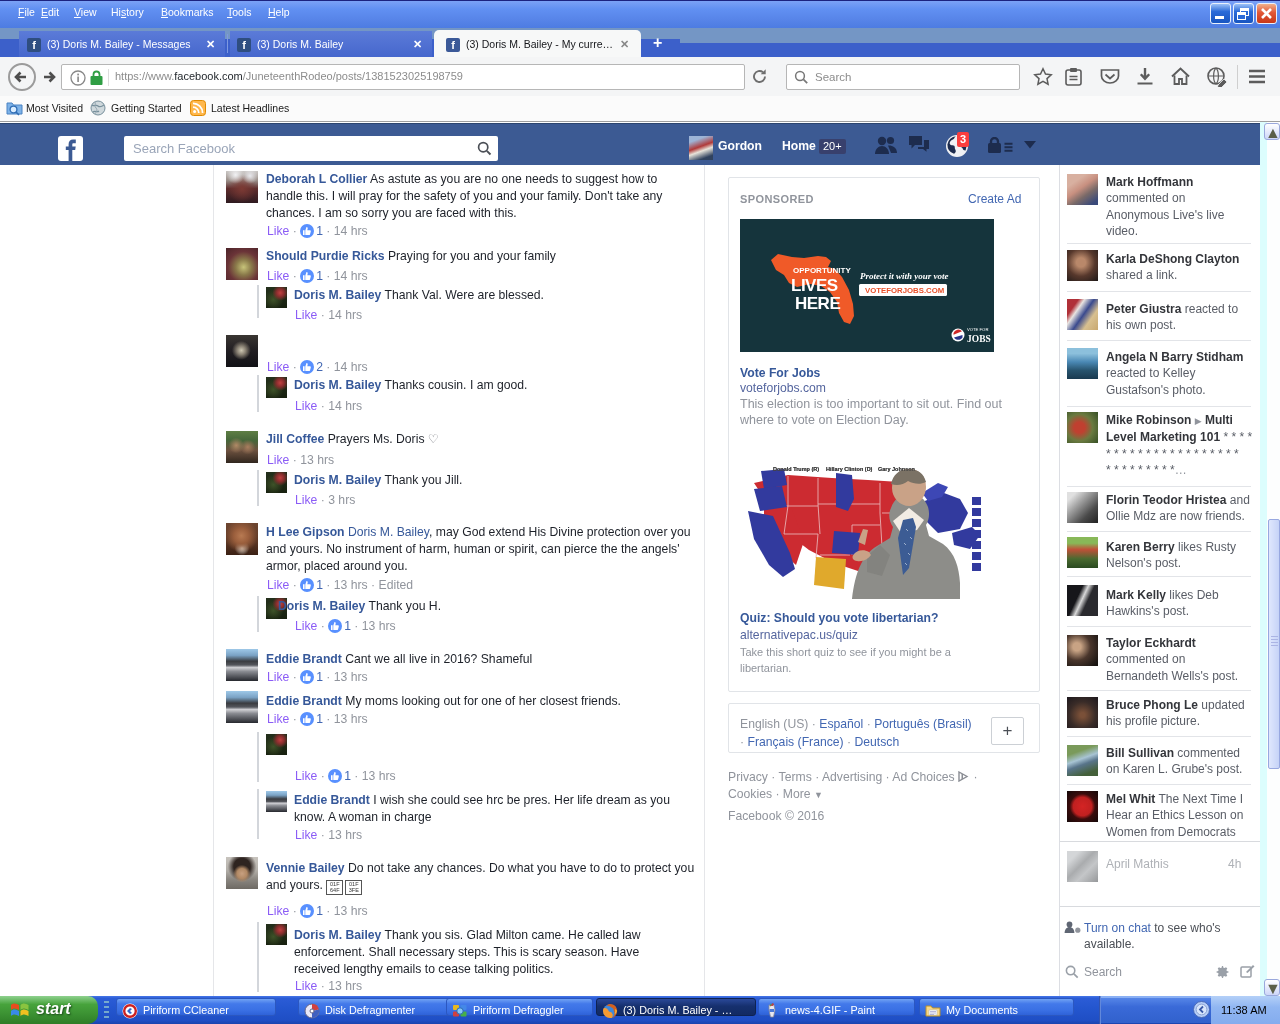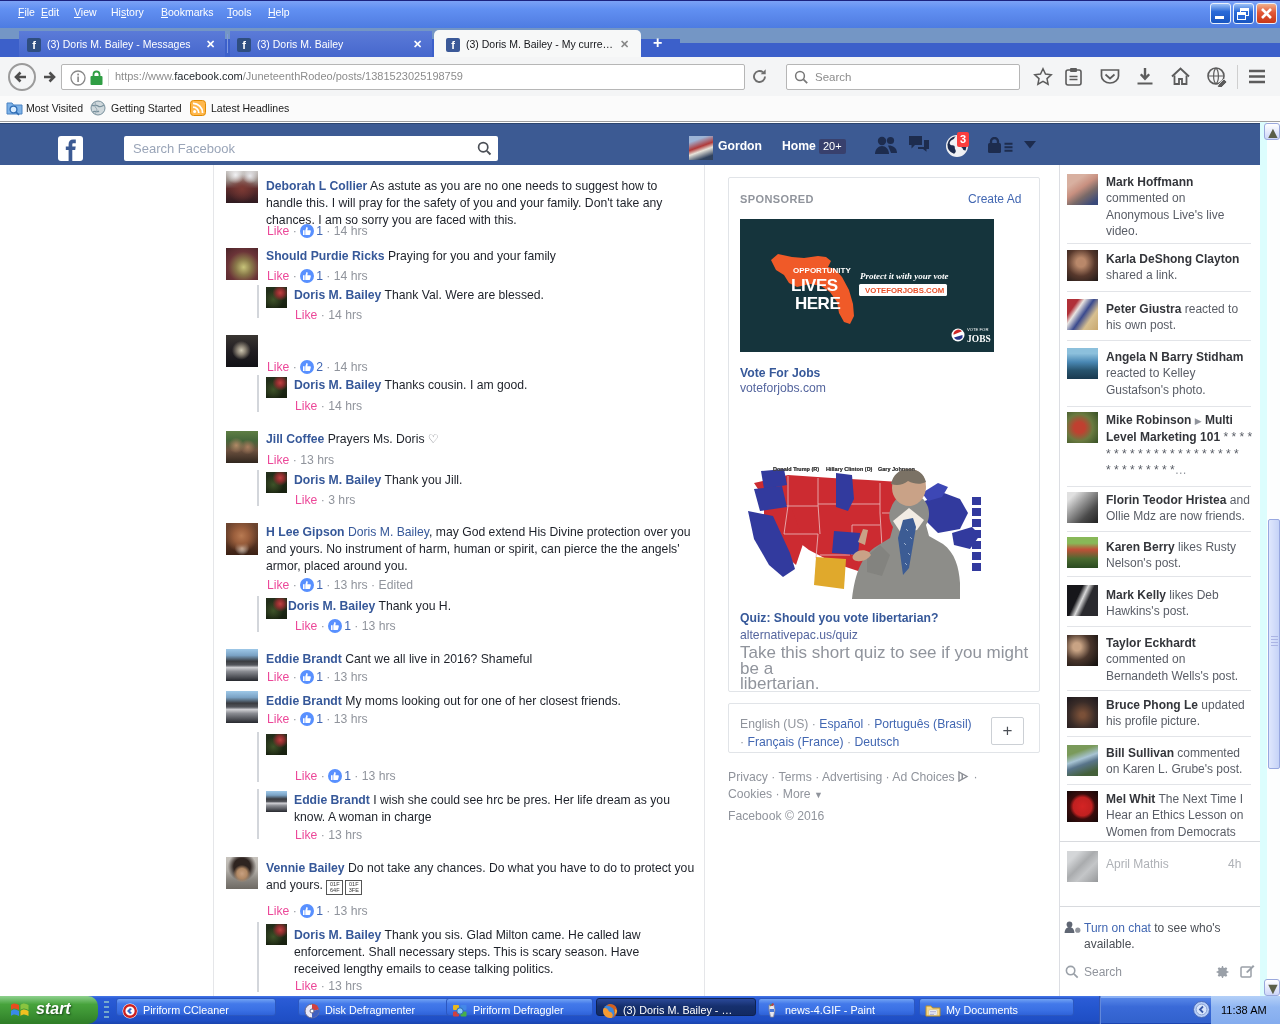--- a/index.html
+++ b/index.html
@@ -30,21 +30,21 @@
 #fblogo{position:absolute;left:58px;top:12px;width:25px;height:25px;background:#fff;border-radius:3px;overflow:hidden}
 .hic{position:absolute;top:10px;fill:#1d2c4e}
 
 #cwrap{left:0;top:165px;width:1262px;height:831px;background:#fff}
 .cl{position:absolute;background:#e5e6e9;width:1px}
 .av{position:absolute;border-radius:0}
 .ctext{position:absolute;font-size:12.2px;line-height:17px;color:#1d2129;width:440px}
 .ctext b{color:#365899}
 .mention{color:#365899}
 .likerow{position:absolute;font-size:12.2px;color:#90949c;white-space:nowrap}
-.likerow .lk{color:#ec4899}
+.likerow .lk{color:#8b5cf6}
 .thumb{display:inline-block;width:14px;height:14px;border-radius:50%;background:#5890ff;vertical-align:-3px;position:relative;margin-right:2px}
 .thumb svg{position:absolute;left:2px;top:2px}
 .cnt{color:#4267b2}
 .rbar{position:absolute;left:257px;width:2px;background:#d3d6db}
 .tofu{display:inline-block;width:17px;height:15px;border:1px solid #555;font-size:5.5px;line-height:6.5px;color:#333;text-align:center;vertical-align:-3px;margin-right:2px;letter-spacing:0}
 .avDe{background:radial-gradient(circle at 30% 12%,#f2f2f4 0%,rgba(0,0,0,0) 25%),radial-gradient(circle at 75% 15%,#e8e8ec 0%,rgba(0,0,0,0) 22%),radial-gradient(circle at 50% 55%,#7c3a34 0%,rgba(0,0,0,0) 60%),linear-gradient(180deg,#c9c6c4 0%,#9a8e88 30%,#5e2c2c 55%,#2e1a20 100%)}
 .avVa{background:radial-gradient(circle at 55% 60%,#c8c47a 0%,#8a7a4a 30%,#6b3438 60%,#4a2228 100%)}
 .avDo{background:radial-gradient(circle at 68% 28%,#c04040 0%,#8a2e2e 18%,rgba(0,0,0,0) 38%),radial-gradient(circle at 35% 60%,#3e5228 0%,rgba(0,0,0,0) 55%),linear-gradient(180deg,#24301c 0%,#17200f 100%)}
 .avBa{background:radial-gradient(circle at 48% 48%,#cfc8b4 0%,#8a8274 18%,rgba(0,0,0,0) 40%),linear-gradient(180deg,#3a3632 0%,#211e22 50%,#121216 100%)}
 .avJi{background:radial-gradient(circle at 32% 45%,#b08a66 0%,rgba(0,0,0,0) 28%),radial-gradient(circle at 68% 50%,#a87e5e 0%,rgba(0,0,0,0) 28%),linear-gradient(180deg,#5e7e44 0%,#46663a 30%,#6e5240 60%,#30261e 100%)}
@@ -246,21 +246,21 @@
     </svg>
   <svg class="hic" style="left:1024px;top:17px" width="12" height="8" viewBox="0 0 12 8">
       <path d="M0 0h12L6 7.5z" fill="#1d2c4e"></path>
     </svg>
 </div>
 
 <div class="a" id="cwrap">
   <div class="cl" style="left:213px;top:0;height:831px"></div>
   <div class="cl" style="left:704px;top:0;height:831px"></div>
   <div class="av avDe" style="left:226px;top:6px;width:32px;height:32px"></div>
-  <div class="ctext" style="left:266px;top:13px"><b>Deborah L Collier</b> As astute as you are no one needs to suggest how to<br>handle this. I will pray for the safety of you and your family. Don't take any<br>chances. I am so sorry you are faced with this.</div>
+  <div class="ctext" style="left:266px;top:6px"><b>Deborah L Collier</b> As astute as you are no one needs to suggest how to<br>handle this. I will pray for the safety of you and your family. Don't take any<br>chances. I am so sorry you are faced with this.</div>
   <div class="likerow" style="left:267px;top:59px"><span class="lk">Like</span> · <span class="thumb"><svg width="10" height="10" viewBox="0 0 10 10">
           <path d="M1 4.2h1.6V9H1zM3.3 9V4.5l1.2-3.6c.8 0 1.4.6 1.2 1.6l-.4 1.7h2.6c.7 0 1.1.6.9 1.3l-.8 2.9c-.2.4-.5.6-1 .6z" fill="#fff"></path>
         </svg></span><span class="cnt">1</span> · 14 hrs</div>
 
   <div class="av avVa" style="left:226px;top:83px;width:32px;height:32px"></div>
   <div class="ctext" style="left:266px;top:83px"><b>Should Purdie Ricks</b> Praying for you and your family</div>
   <div class="likerow" style="left:267px;top:104px"><span class="lk">Like</span> · <span class="thumb"><svg width="10" height="10" viewBox="0 0 10 10">
           <path d="M1 4.2h1.6V9H1zM3.3 9V4.5l1.2-3.6c.8 0 1.4.6 1.2 1.6l-.4 1.7h2.6c.7 0 1.1.6.9 1.3l-.8 2.9c-.2.4-.5.6-1 .6z" fill="#fff"></path>
         </svg></span><span class="cnt">1</span> · 14 hrs</div>
 
@@ -289,21 +289,21 @@
   <div class="likerow" style="left:295px;top:328px"><span class="lk">Like</span> · 3 hrs</div>
 
   <div class="av avHL" style="left:226px;top:358px;width:32px;height:32px"></div>
   <div class="ctext" style="left:266px;top:359px"><b>H Lee Gipson</b> <span class="mention">Doris M. Bailey</span>, may God extend His Divine protection over you<br>and yours. No instrument of harm, human or spirit, can pierce the the angels'<br>armor, placed around you.</div>
   <div class="likerow" style="left:267px;top:413px"><span class="lk">Like</span> · <span class="thumb"><svg width="10" height="10" viewBox="0 0 10 10">
           <path d="M1 4.2h1.6V9H1zM3.3 9V4.5l1.2-3.6c.8 0 1.4.6 1.2 1.6l-.4 1.7h2.6c.7 0 1.1.6.9 1.3l-.8 2.9c-.2.4-.5.6-1 .6z" fill="#fff"></path>
         </svg></span><span class="cnt">1</span> · 13 hrs · Edited</div>
 
   <div class="rbar" style="top:431px;height:36px"></div>
   <div class="av avDo" style="left:266px;top:433px;width:21px;height:21px"></div>
-  <div class="ctext" style="left:288px;top:433px"><b>Doris M. Bailey</b> Thank you H.</div>
+  <div class="ctext" style="left:278px;top:433px"><b>Doris M. Bailey</b> Thank you H.</div>
   <div class="likerow" style="left:295px;top:454px"><span class="lk">Like</span> · <span class="thumb"><svg width="10" height="10" viewBox="0 0 10 10">
           <path d="M1 4.2h1.6V9H1zM3.3 9V4.5l1.2-3.6c.8 0 1.4.6 1.2 1.6l-.4 1.7h2.6c.7 0 1.1.6.9 1.3l-.8 2.9c-.2.4-.5.6-1 .6z" fill="#fff"></path>
         </svg></span><span class="cnt">1</span> · 13 hrs</div>
 
   <div class="av avEd" style="left:226px;top:484px;width:32px;height:32px"></div>
   <div class="ctext" style="left:266px;top:486px"><b>Eddie Brandt</b> Cant we all live in 2016? Shameful</div>
   <div class="likerow" style="left:267px;top:505px"><span class="lk">Like</span> · <span class="thumb"><svg width="10" height="10" viewBox="0 0 10 10">
           <path d="M1 4.2h1.6V9H1zM3.3 9V4.5l1.2-3.6c.8 0 1.4.6 1.2 1.6l-.4 1.7h2.6c.7 0 1.1.6.9 1.3l-.8 2.9c-.2.4-.5.6-1 .6z" fill="#fff"></path>
         </svg></span><span class="cnt">1</span> · 13 hrs</div>
 
@@ -349,20 +349,21 @@
     <rect x="119" y="65" width="88" height="12" rx="1.5" fill="#fff"></rect>
     <text x="125" y="74" font-size="7.8" font-weight="bold" fill="#e8502a" font-family="Liberation Sans,sans-serif">VOTEFORJOBS.COM</text>
     <circle cx="218" cy="116" r="6.5" fill="#fff"></circle>
     <path d="M213.5 114a5 5 0 018.5-1.8l-8.5 3.6z" fill="#d02828"></path>
     <path d="M222.5 118.5a5 5 0 01-8.5 0l8.5-2.5z" fill="#28348a"></path>
     <text x="227" y="112" font-size="4.2" fill="#fff" font-family="Liberation Sans,sans-serif">VOTE FOR</text>
     <text x="227" y="123" font-size="9.5" font-weight="bold" fill="#fff" font-family="Liberation Serif,serif">JOBS</text>
   </svg>
   <span class="a sname" style="left:11px;top:188px;font-size:12.2px">Vote For Jobs</span>
   <span class="a" style="left:11px;top:203px;font-size:12.2px;color:#54659e">voteforjobs.com</span>
+  <span class="a sgray" style="left:11px;top:219px;font-size:12.5px;line-height:15.5px">This election is too important to sit out. Find out<br>where to vote on Election Day.</span>
   <svg style="position:absolute;left:11px;top:283px" width="254" height="138" viewBox="0 0 254 138">
     <rect width="254" height="138" fill="#fff"></rect>
     <path d="M14 22l34-8 44 3 36 2 32 2 18 2 1 14 2 22-3 24-7 19-20 12-30-3-27-9-25-13-17-13-14-18z" fill="#cc2b31"></path>
     <path d="M24 34l24 4 16 42-8 24-18-16-14-30z" fill="#cc2b31"></path>
     <g stroke="#e8b0b2" stroke-width="0.9" fill="none">
       <path d="M48 15v30M48 45l-4 28M78 17v26M78 43l2 30M78 73l-2 24M110 19v24M112 64v30M140 22v30M140 52l2 34M170 24v40M46 45h32M44 73h34M78 43h32M80 94h30M110 43l30 0M112 64h28M142 52h28"></path>
     </g>
     <path d="M21 10l23-2 3 16-23 4z" fill="#323a9e"></path>
     <path d="M14 28l28-3 5 21-27 4z" fill="#323a9e"></path>
     <path d="M8 50l25 5 17 37 5 16-12 8-14-12-15-26z" fill="#323a9e"></path>
@@ -392,21 +393,21 @@
     <path d="M166 68l2 2M170 76l2 2M164 82l2 2M168 92l2 2M165 102l2 2" stroke="#9db0cc" stroke-width="1"></path>
     <path d="M127 95l13-11 10 10-8 21-15-4z" fill="#83837f"></path>
     <path d="M129 91c-5-3-12-2-15 2-3 3-1 7 3 7 6 1 11-2 14-6z" fill="#c9a287"></path>
     <path d="M118 81l5-13 5 1-3 15z" fill="#c9a287"></path>
     <text x="33" y="10" font-size="5.5" font-weight="bold" fill="#444" font-family="Liberation Sans,sans-serif">Donald Trump (R)</text>
     <text x="86" y="10" font-size="5.5" font-weight="bold" fill="#444" font-family="Liberation Sans,sans-serif">Hillary Clinton (D)</text>
     <text x="138" y="10" font-size="5.5" font-weight="bold" fill="#444" font-family="Liberation Sans,sans-serif">Gary Johnson</text>
   </svg>
   <span class="a sname" style="left:11px;top:433px;font-size:12.2px">Quiz: Should you vote libertarian?</span>
   <span class="a" style="left:11px;top:450px;font-size:12.2px;color:#54659e">alternativepac.us/quiz</span>
-  <span class="a sgray" style="left:11px;top:467px;font-size:17px;line-height:15.5px">Take this short quiz to see if you might be a<br>libertarian.</span>
+  <span class="a sgray" style="left:11px;top:467px;font-size:11px;line-height:15.5px">Take this short quiz to see if you might be a<br>libertarian.</span>
 </div>
 <div class="a" id="langbox">
   <span style="position:absolute;left:11px;top:11px;line-height:18px">English (US) · <span class="sblue">Español</span> · <span class="sblue">Português (Brasil)</span><br>· <span class="sblue">Français (France)</span> · <span class="sblue">Deutsch</span></span>
   <div style="position:absolute;left:262px;top:13px;width:33px;height:28px;border:1px solid #ccd0d5;border-radius:2px;text-align:center;font-size:17px;color:#4b4f56;line-height:26px">+</div>
 </div>
 <div class="a sgray nw" style="left:728px;top:769px;font-size:12.2px;line-height:17px">Privacy · Terms · Advertising · Ad Choices <svg width="12" height="11" viewBox="0 0 12 11" style="vertical-align:-1px">
       <path d="M1 1l8 4.5L1 10z" fill="none" stroke="#8a8d94" stroke-width="1.4"></path>
       <rect x="3.5" y="3" width="1.5" height="5" fill="#8a8d94"></rect>
     </svg> ·<br>Cookies · More <span style="font-size:9px">▼</span></div>
 <div class="a sgray" style="left:728px;top:809px;font-size:12.2px">Facebook © 2016</div>

